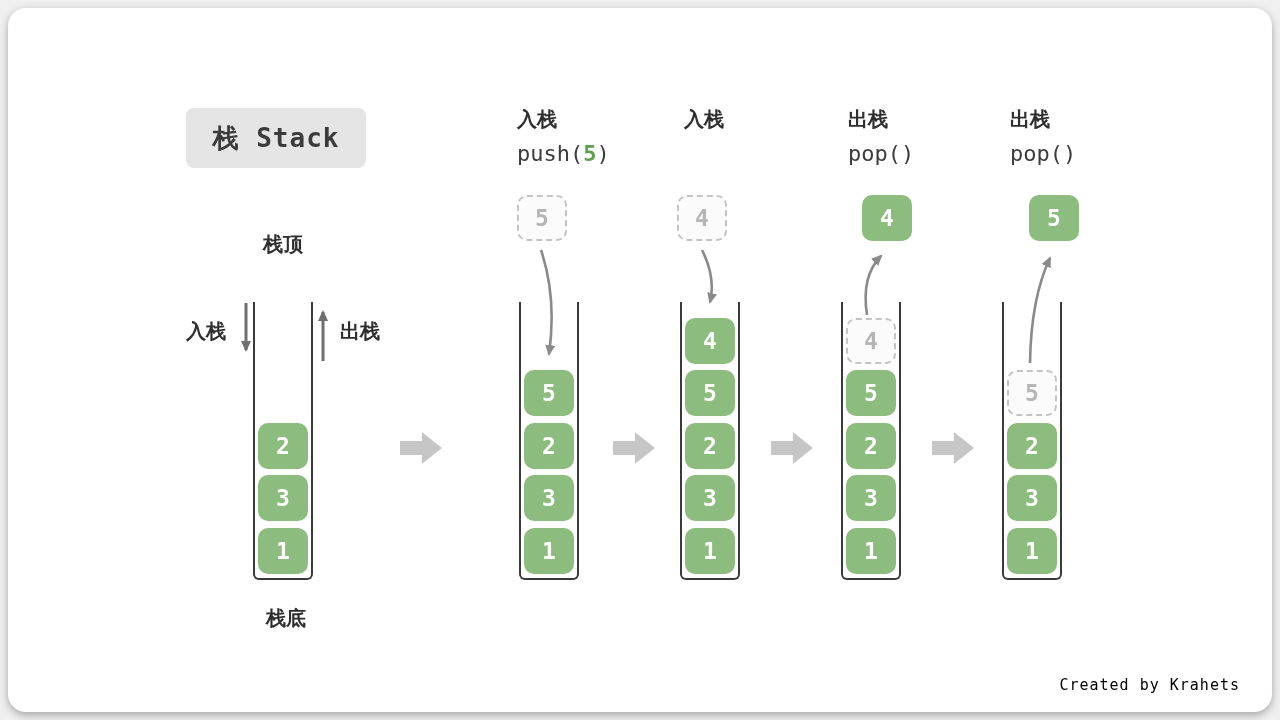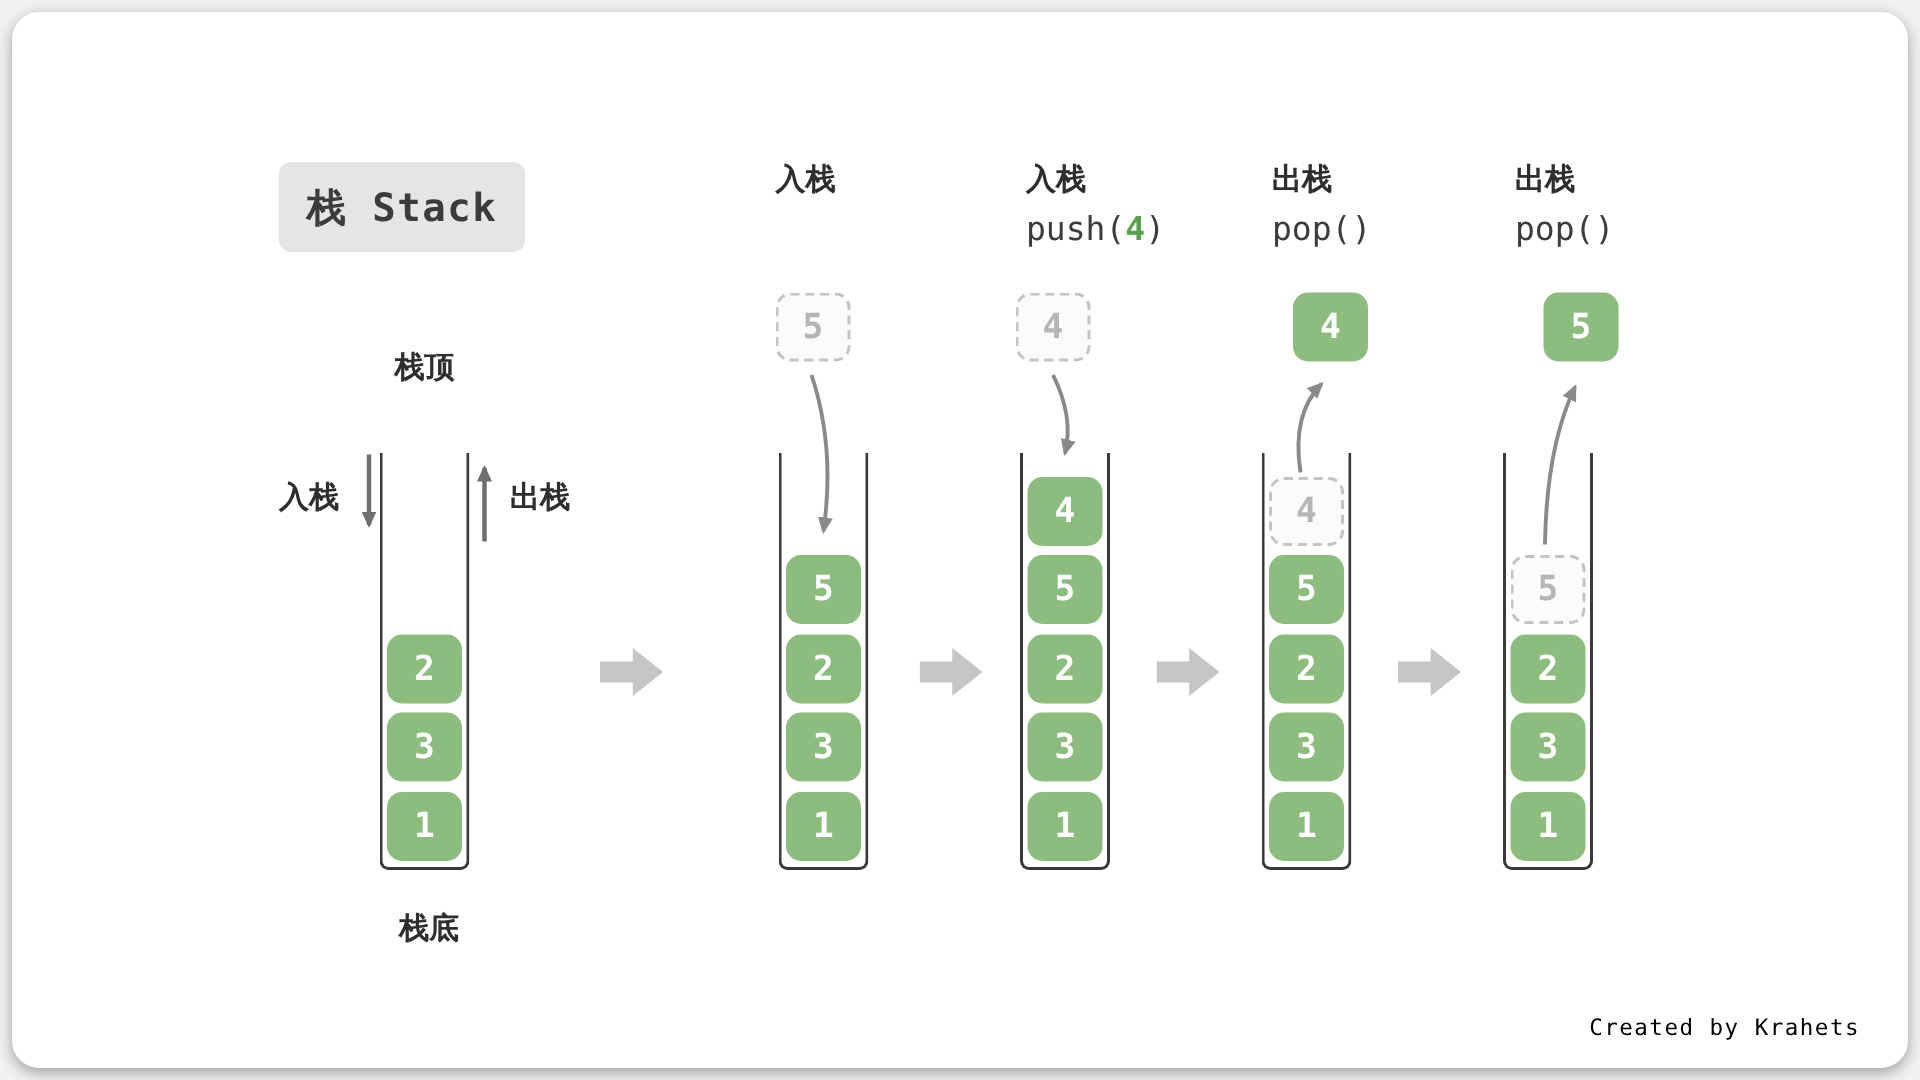--- a/index.html
+++ b/index.html
@@ -2,21 +2,21 @@
 <html><head>
 <meta charset="utf-8">
 <style>
   * { margin:0; padding:0; box-sizing:border-box; }
   html,body { width:1280px; height:720px; background:#f0f0f0; overflow:hidden;
               font-family:"DejaVu Sans", "Liberation Sans", sans-serif; }
   .canvas { position:relative; width:1280px; height:720px; }
   .card { position:absolute; left:8px; top:8px; width:1264px; height:704px;
           background:#ffffff; border-radius:18px;
           box-shadow:0 3px 9px rgba(0,0,0,0.32); }
-  .title-box { position:absolute; left:186px; top:108px; width:164px; height:60px;
+  .title-box { position:absolute; left:186px; top:108px; width:180px; height:60px;
                background:#e5e5e5; border-radius:8px; display:flex; align-items:center;
                justify-content:center; font:600 26px "DejaVu Sans Mono","Liberation Mono",monospace;
                color:#3b3b3b; letter-spacing:1px; }
   .cn-label { position:absolute; font-weight:700; font-size:20px; color:#2e2e2e;
               line-height:24px; text-align:center; }
   .op { position:absolute; top:106px; width:160px; }
   .op .cn { font-weight:700; font-size:20px; color:#2e2e2e; line-height:26px; }
   .op .code { margin-top:8px; font:500 22px "DejaVu Sans Mono","Liberation Mono",monospace;
               color:#3c3c3c; line-height:28px; }
   .op .code .arg { color:#5ba04e; font-weight:700; }
@@ -39,24 +39,24 @@
 </head>
 <body>
 
 <div class="canvas">
   <div class="card"></div>
 
   <div class="title-box">栈 Stack</div>
 
   <div class="op" style="left:517px">
     <div class="cn">入栈</div>
+    <div class="code"><span>push(</span><span class="arg">5</span><span>)</span></div>
   </div>
   <div class="op" style="left:684px">
     <div class="cn">入栈</div>
-    <div class="code"><span>push(</span><span class="arg">4</span><span>)</span></div>
   </div>
   <div class="op" style="left:848px">
     <div class="cn">出栈</div>
     <div class="code"><span>pop(</span><span class="arg"></span><span>)</span></div>
   </div>
   <div class="op" style="left:1010px">
     <div class="cn">出栈</div>
     <div class="code"><span>pop(</span><span class="arg"></span><span>)</span></div>
   </div>
 

